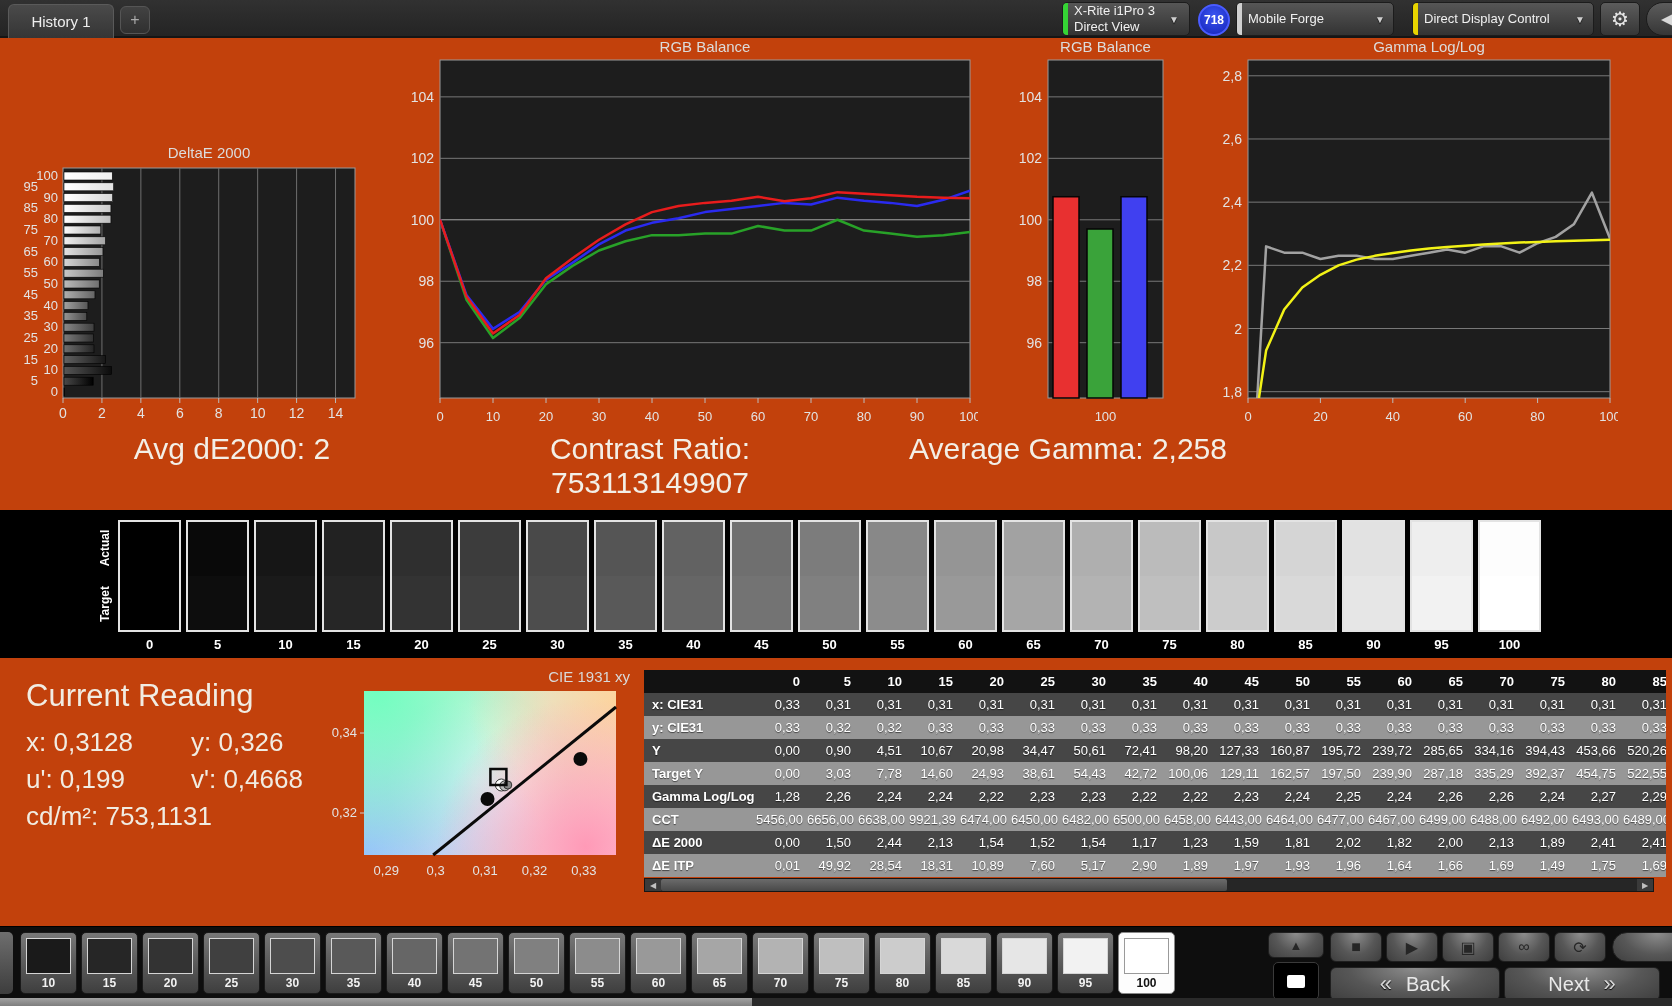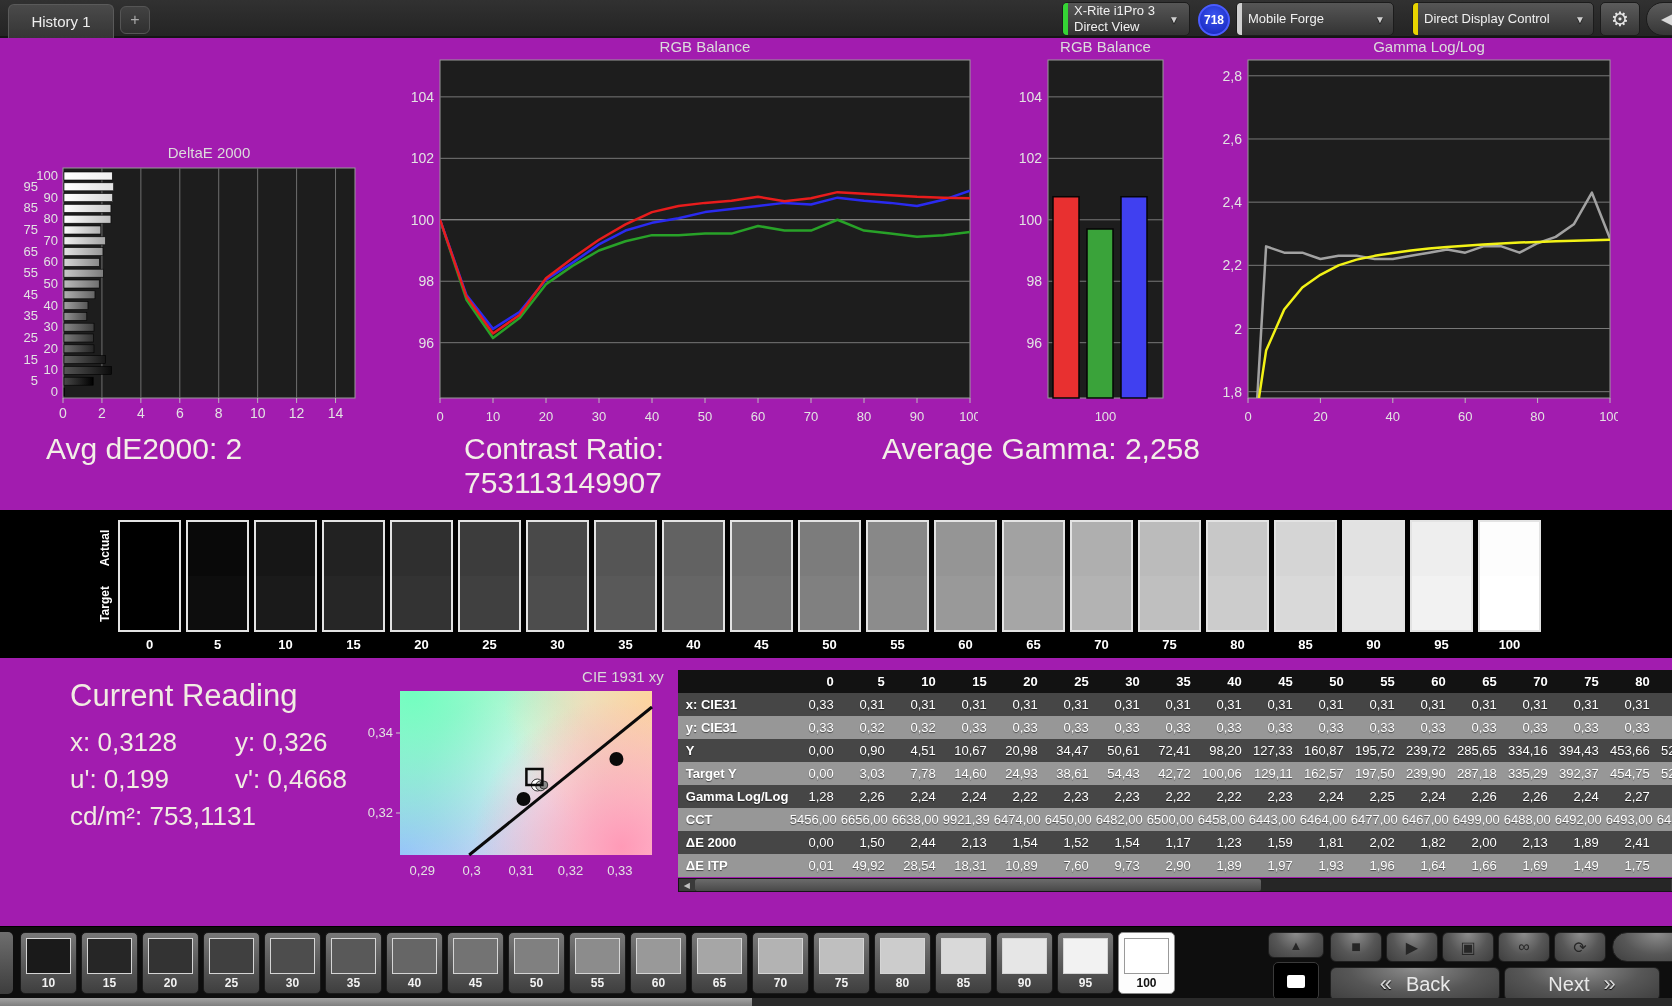--- a/index.html
+++ b/index.html
@@ -1,18 +1,18 @@
 <!DOCTYPE html>
 <html><head>
 <meta charset="utf-8">
 <style>
   * { margin:0; padding:0; box-sizing:border-box; }
   html,body { width:1672px; height:1006px; overflow:hidden; background:#383838;
     font-family:"Liberation Sans", sans-serif; }
-  #app { position:relative; width:1672px; height:1006px; background:#a21caf; }
+  #app { position:relative; width:1672px; height:1006px; background:#c2410c; }
   svg text { font-family:"Liberation Sans", sans-serif; }
 
   
   .topbar { position:relative; height:38px; background:linear-gradient(#313131,#242424);
     border-bottom:2px solid #151515; }
   .tab { position:absolute; left:8px; top:4px; width:106px; height:34px;
     background:linear-gradient(#4a4a4a,#353535); border:1px solid #5a5a5a; border-bottom:none;
     border-radius:6px 6px 0 0; color:#eee; font-size:15px; display:flex; align-items:center;
     justify-content:center; }
   .tab-add { position:absolute; left:120px; top:6px; width:30px; height:28px;
@@ -38,38 +38,38 @@
 
   
   .page-title { margin:14px 0 0 16px; font-size:44px; color:#f1ece2; letter-spacing:1px; }
 
   
   .charts-row { display:flex; align-items:flex-end; margin:0 0 0 8px; }
   .plot-svg { display:block; }
 
   
   .stats-row { display:grid; grid-template-columns:418px 418px 418px 418px; margin-top:4px; }
-  .stat { text-align:left; color:#f3efe7; font-size:30px;padding-left:46px; }
+  .stat { text-align:center; color:#f3efe7; font-size:30px;padding-left:46px; }
 
   
   .swatch-strip { background:#000; margin-top:10px; padding:10px 0 6px 0; }
   .strip-inner { display:flex; margin-left:94px; }
   .strip-axis { width:22px; display:flex; flex-direction:column; justify-content:space-around;
     align-items:center; height:112px; }
   .strip-axis span { transform:rotate(-90deg); color:#fff; font-size:12px; font-weight:bold;
     white-space:nowrap; }
   .swatch-cols { display:flex; gap:5px; margin-left:2px; }
   .swatch-col { width:63px; }
   .swatch { height:112px; border:2px solid #e3e3e3; display:flex; flex-direction:column; }
   .swatch-top, .swatch-bot { flex:1; }
   .swatch-label { text-align:center; color:#fff; font-size:13px; font-weight:bold;
     margin-top:5px; }
 
   
-  .bottom-section { display:flex; margin-top:6px;margin-left:44px; }
+  .bottom-section { display:flex; margin-top:6px; }
   .current-reading { width:328px; padding:14px 0 0 26px; color:#f1ece2; }
   .cr-title { font-size:31px; margin-bottom:10px; }
   .cr-grid { display:grid; grid-template-columns:165px auto; font-size:26px; line-height:1.42; }
   .cr-line { font-size:26px; line-height:1.42; }
   .cie-wrap { width:302px; padding-top:4px; }
   .cie-title { text-align:right; color:#d9d9d9; font-size:15px; margin-bottom:2px; }
   .cie-body { position:relative; width:300px; height:200px; }
   .cie-bg { position:absolute; left:36px; top:4px; width:252px; height:164px;
     background:
       radial-gradient(circle at 88% 95%, rgba(255,150,180,.95), rgba(255,150,180,0) 55%),
@@ -823,21 +823,21 @@
               <td>2,41</td>
             </tr>
             <tr class="row-light">
               <th>ΔE ITP</th>
               <td>0,01</td>
               <td>49,92</td>
               <td>28,54</td>
               <td>18,31</td>
               <td>10,89</td>
               <td>7,60</td>
-              <td>9,73</td>
+              <td>5,17</td>
               <td>2,90</td>
               <td>1,89</td>
               <td>1,97</td>
               <td>1,93</td>
               <td>1,96</td>
               <td>1,64</td>
               <td>1,66</td>
               <td>1,69</td>
               <td>1,49</td>
               <td>1,75</td>

